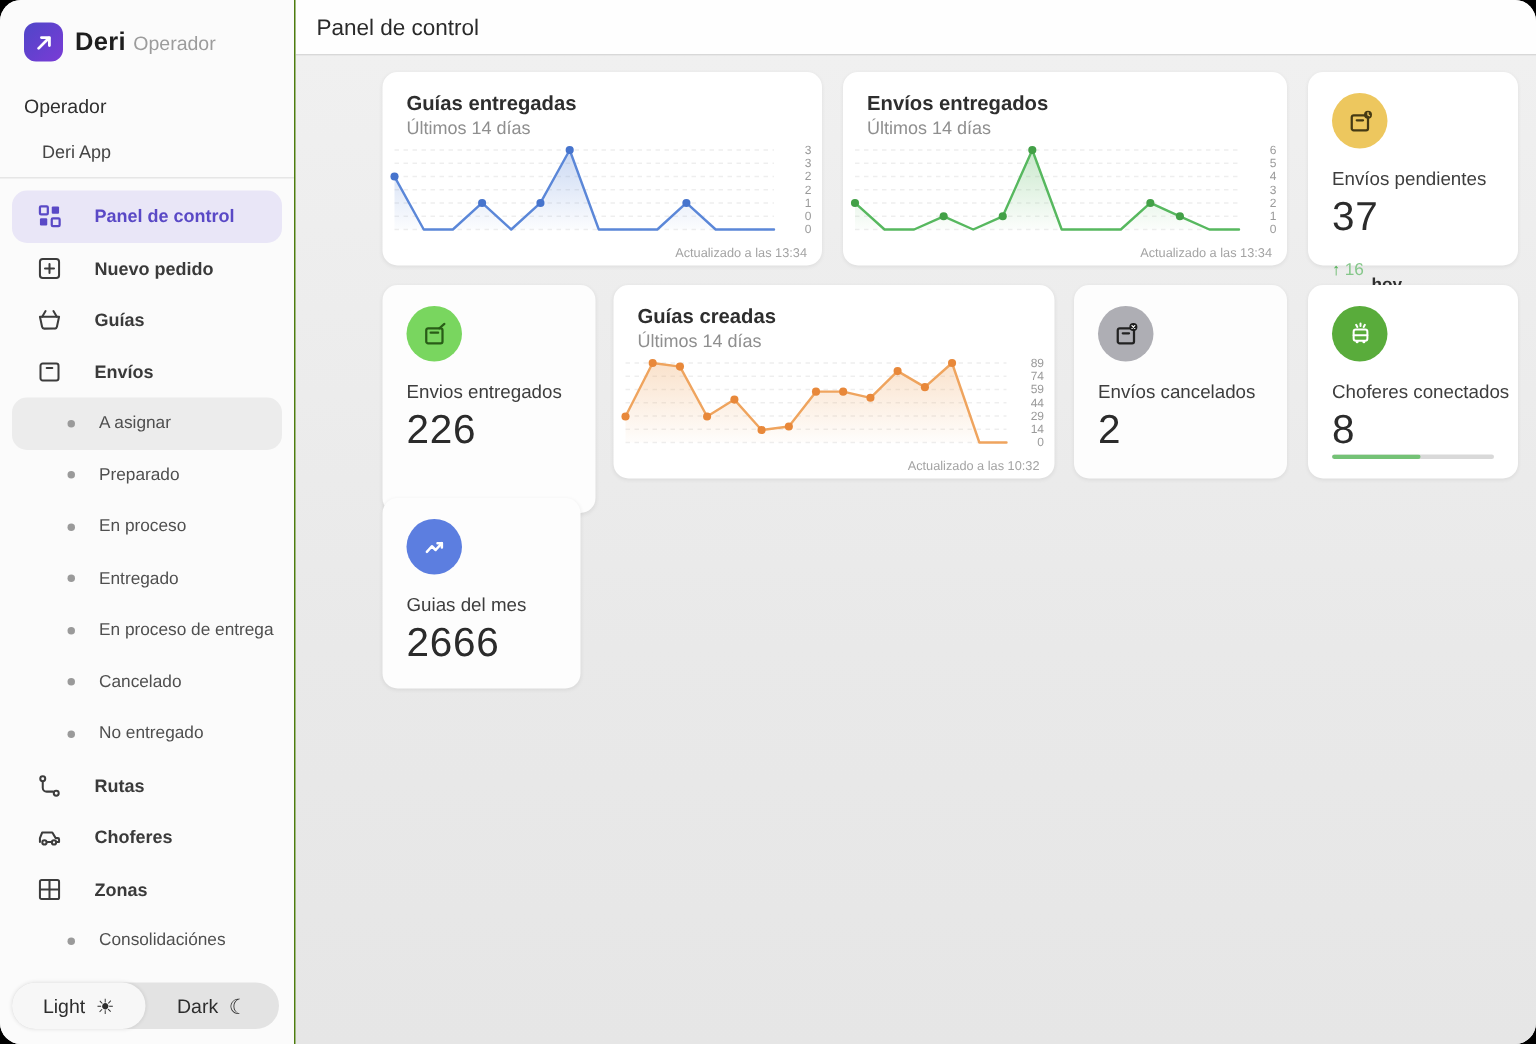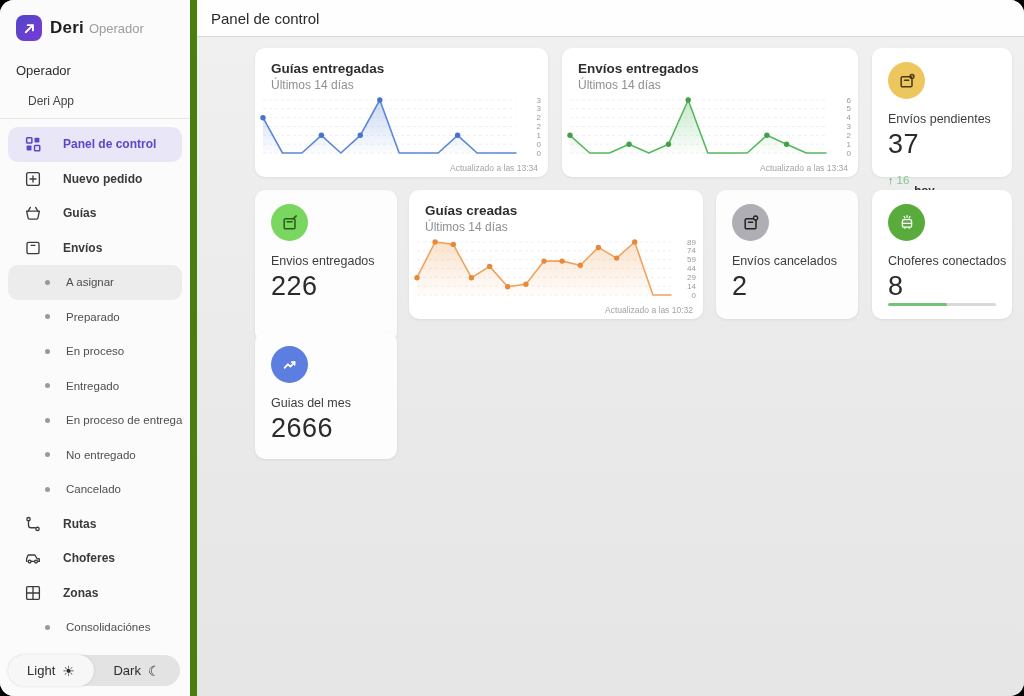--- a/index.html
+++ b/index.html
@@ -1,20 +1,20 @@
 <!DOCTYPE html>
 <html><head>
 <meta charset="utf-8">
 <style>
   * { margin:0; padding:0; box-sizing:border-box; }
   html,body { width:1024px; height:696px; background:#000; font-family:"Liberation Sans", sans-serif; }
   .app { position:relative; width:1024px; height:696px; border-radius:14px; overflow:hidden; background:#ececec; }
 
   
-  .sidebar { position:absolute; left:0; top:0; bottom:0; width:197px; background:#fbfbfb; border-right:7px solid #4d7c0f; z-index:5; }
+  .sidebar { position:absolute; left:0; top:0; bottom:0; width:197px; background:#fbfbfb; border-right:1px solid #4d7c0f; z-index:5; }
   .logo-row { display:flex; align-items:center; padding:15px 0 0 16px; }
   .logo-box { width:26px; height:26px; border-radius:8px; background:linear-gradient(135deg,#4f46c8,#7a3bd6); display:flex; align-items:center; justify-content:center; }
   .brand { font-size:17px; font-weight:800; color:#1e1e1e; margin-left:8px; letter-spacing:0.2px; }
   .brand-role { font-size:13px; color:#9c9c9c; margin-left:5px; }
   .section-label { font-size:13px; font-weight:500; color:#2f2f2f; margin:22px 0 0 16px; }
   .app-label { font-size:12px; color:#454545; margin:16px 0 10px 28px; }
   .side-divider { height:1px; background:#e6e6e6; }
   .nav { padding-top:8px; }
   .nav-item { position:relative; height:34.5px; display:flex; align-items:center; margin:0 8px; border-radius:10px; cursor:pointer; }
   .nav-item .nicon { width:18px; height:18px; margin-left:16px; color:#3c3c3c; flex:0 0 18px; }
@@ -36,21 +36,21 @@
   .content { position:absolute; left:197px; right:0; top:37px; bottom:0; background:linear-gradient(180deg,#f0f0f0 0%,#e9e9e9 60%,#e6e6e6 100%);padding-left:42px; }
 
   .card { position:absolute; background:#fff; border-radius:10px; box-shadow:0 1px 3px rgba(0,0,0,0.07); }
   .c1 { left:58px;  top:11px;  width:293px; height:129px; }
   .c2 { left:365px; top:11px;  width:296px; height:129px; }
   .c3 { left:675px; top:11px;  width:140px; height:129px; }
   .c4 { left:58px;  top:153px; width:142px; height:152px; background:#fdfdfd; }
   .c5 { left:212px; top:153px; width:294px; height:129px; }
   .c6 { left:519px; top:153px; width:142px; height:129px; background:#fdfdfd; }
   .c7 { left:675px; top:153px; width:140px; height:129px; }
-  .c8 { left:58px;  top:295px; width:142px; height:127px; background:#fdfdfd; }
+  .c8 { left:58px;  top:295px; width:132px; height:127px; background:#fdfdfd; }
 
   .chart-title { font-size:13.5px; font-weight:700; color:#2e2e2e; margin:13px 0 0 16px; }
   .chart-sub { font-size:12px; color:#8f8f8f; margin:2px 0 0 16px; }
   .chart-wrap { position:absolute; left:5px; right:5px; top:47px; bottom:15px; }
   .chart-updated { position:absolute; right:10px; bottom:4px; font-size:8.5px; color:#a3a3a3;text-align:right; }
 
   .stat-pad { padding:14px 16px 0 16px; }
   .stat-circle { width:37px; height:37px; border-radius:50%; display:flex; align-items:center; justify-content:center; }
   .stat-label { font-size:12.5px; color:#3d3d3d; margin-top:13px; white-space:nowrap; }
   .stat-value { font-size:27px; color:#2b2b2b; margin-top:3px; letter-spacing:0.5px; }
@@ -137,25 +137,25 @@
       <div class="nav-item nav-sub">
         <span class="bullet"></span>
         <span class="nlabel">Entregado</span>
       </div>
       <div class="nav-item nav-sub">
         <span class="bullet"></span>
         <span class="nlabel">En proceso de entrega</span>
       </div>
       <div class="nav-item nav-sub">
         <span class="bullet"></span>
+        <span class="nlabel">Cancelado</span>
+      </div>
+      <div class="nav-item nav-sub">
+        <span class="bullet"></span>
         <span class="nlabel">No entregado</span>
-      </div>
-      <div class="nav-item nav-sub">
-        <span class="bullet"></span>
-        <span class="nlabel">Cancelado</span>
       </div>
 
       <div class="nav-item">
         <span class="nicon">
           <svg width="18" height="18" viewBox="0 0 24 24" fill="none" stroke="currentColor" stroke-width="1.8" stroke-linecap="round">
               <circle cx="6" cy="5.5" r="2.2"></circle>
               <circle cx="18" cy="18.5" r="2.2"></circle>
               <path d="M6 8 v5.5 a3.5 3.5 0 0 0 3.5 3.5 H15"></path>
             </svg>
         </span>

